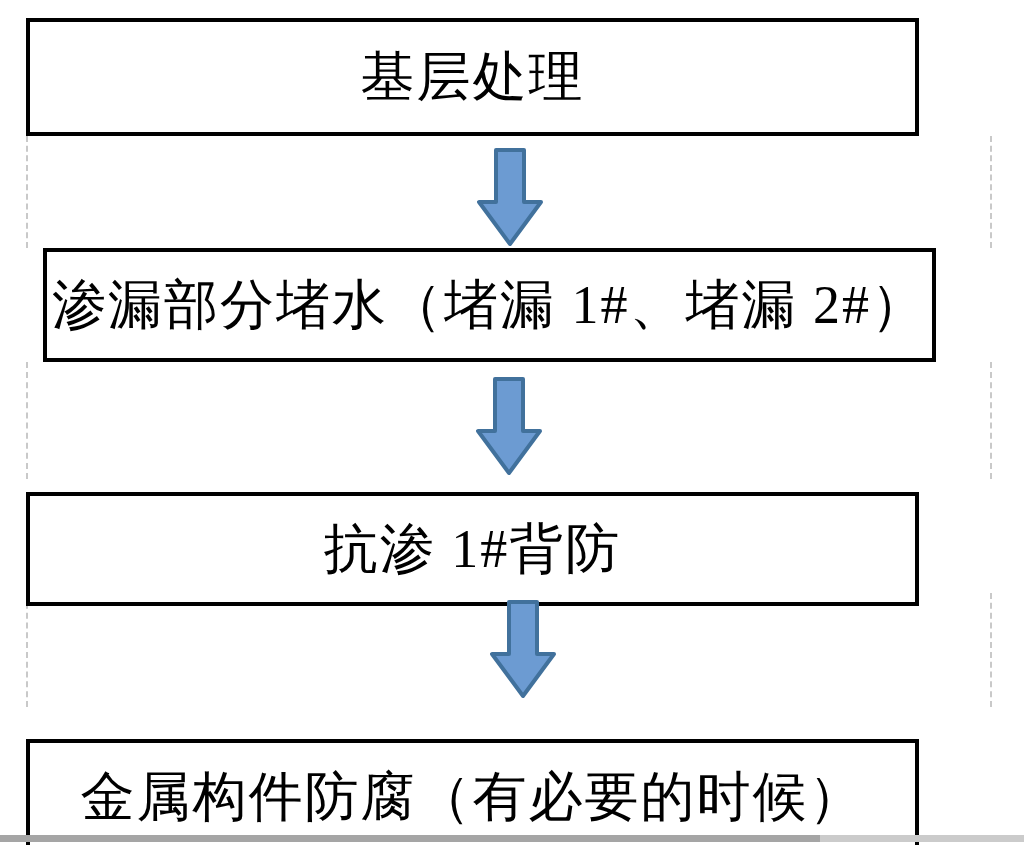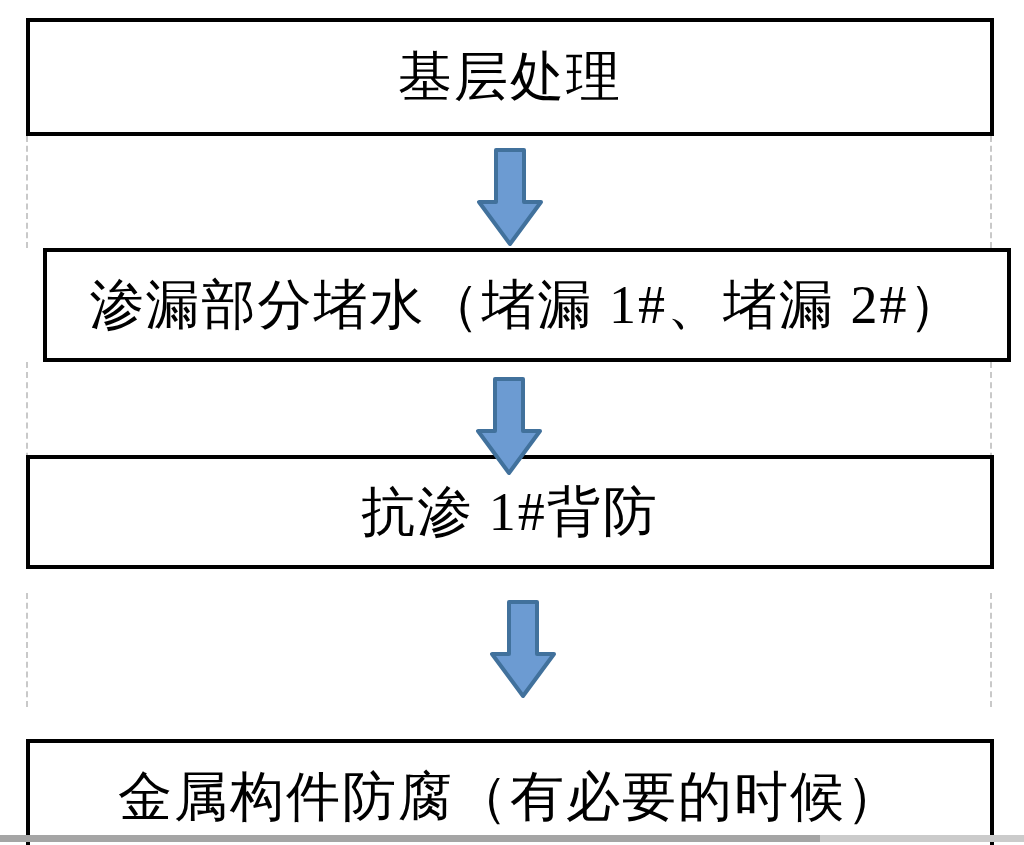--- a/index.html
+++ b/index.html
@@ -8,37 +8,37 @@
     position: relative;
     width: 1024px;
     height: 845px;
     background: #ffffff;
     overflow: hidden;
     font-family: "Liberation Serif", "DejaVu Serif", serif;
   }
   .step {
     position: absolute;
     left: 26px;
-    width: 968px;
+    width: 893px;
     background: #ffffff;
     border: 4px solid #000000;
     display: flex;
     align-items: center;
     justify-content: center;
   }
   .step .step-label {
     font-size: 54px;
     color: #000000;
     letter-spacing: 2px;
     white-space: nowrap;
     line-height: 1;
   }
   .s1 { top: 18px;  height: 118px; }
   .s2 { top: 248px; height: 114px; margin-left: 17px; }
-  .s3 { top: 455px; height: 114px; }
+  .s3 { top: 492px; height: 114px; }
   .s4 { top: 739px; height: 116px; }
 
   .gap {
     position: absolute;
     left: 26px;
     width: 966px;
     border-left: 2px dashed #c9c9c9;
     border-right: 2px dashed #c9c9c9;
   }
   .g1 { top: 136px; height: 112px; }

